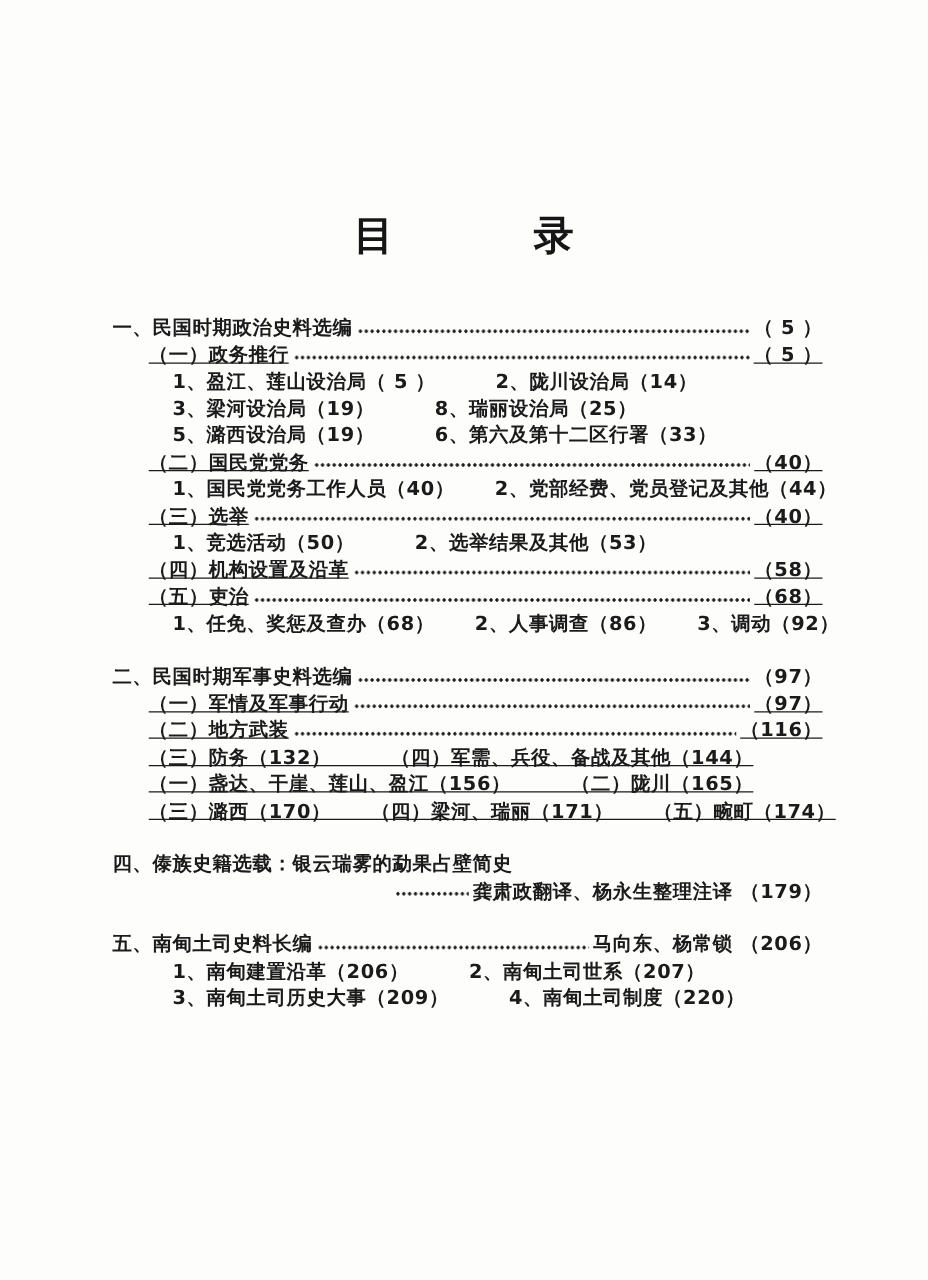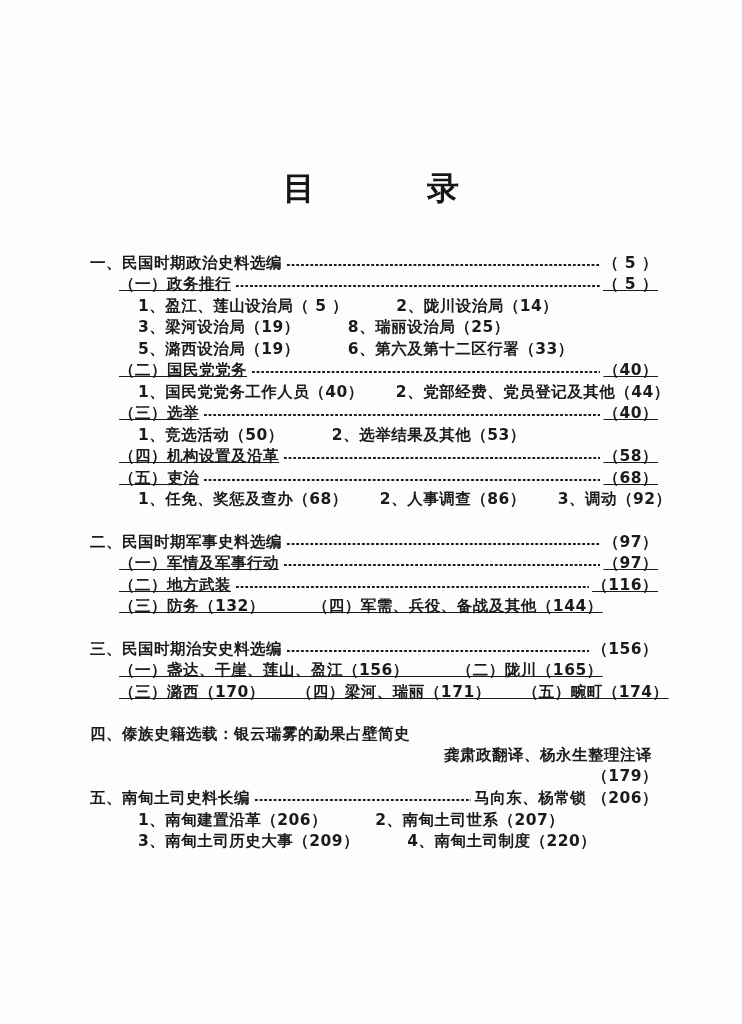--- a/index.html
+++ b/index.html
@@ -25,30 +25,30 @@
     gap: 112px;
     font-size: 32px;
     line-height: 36px;
     color: #161616;
   }
   .toc {
     margin: 46px 84px 0 90px;
   }
   .line {
     display: flex;
-    align-items: flex-end;
+    align-items: center;
     height: 21.5px;
     font-size: 15.5px;
     letter-spacing: 0.5px;
     white-space: pre;
   }
   .line.gap { margin-top: 21px; }
   .line.lv1 { padding-left: 29px; text-decoration: underline; }
   .line.lv2 { padding-left: 48px; }
-  .line.lv3 { padding-left: 222px; flex-direction: column; }
+  .line.lv3 { padding-left: 222px; }
   .pre, .post, .page-num { white-space: pre; flex: 0 0 auto; }
   .dots {
     flex: 1 1 auto;
     align-self: stretch;
     margin: 0 3px 0 4px;
     background-image: radial-gradient(circle, #1c1c1c 1.15px, rgba(0,0,0,0) 1.4px);
     background-size: 4.7px 6px;
     background-position: 0 62%;
     background-repeat: repeat-x;
   }
@@ -167,26 +167,20 @@
     <span class="page-num">（116）</span>
   </div>
 
   <div class="line lv1">
     <span class="pre">（三）防务（132）　　　（四）军需、兵役、备战及其他（144）</span>
     
     
     
   </div>
 
-  <div class="line lv0 gap">
-    <span class="pre">三、民国时期治安史料选编</span>
-    <span class="dots"></span>
-    
-    <span class="page-num">（156）</span>
-  </div>
 
   <div class="line lv1">
     <span class="pre">（一）盏达、干崖、莲山、盈江（156）　　　（二）陇川（165）</span>
     
     
     
   </div>
 
   <div class="line lv1">
     <span class="pre">（三）潞西（170）　　（四）梁河、瑞丽（171）　　（五）畹町（174）</span>

